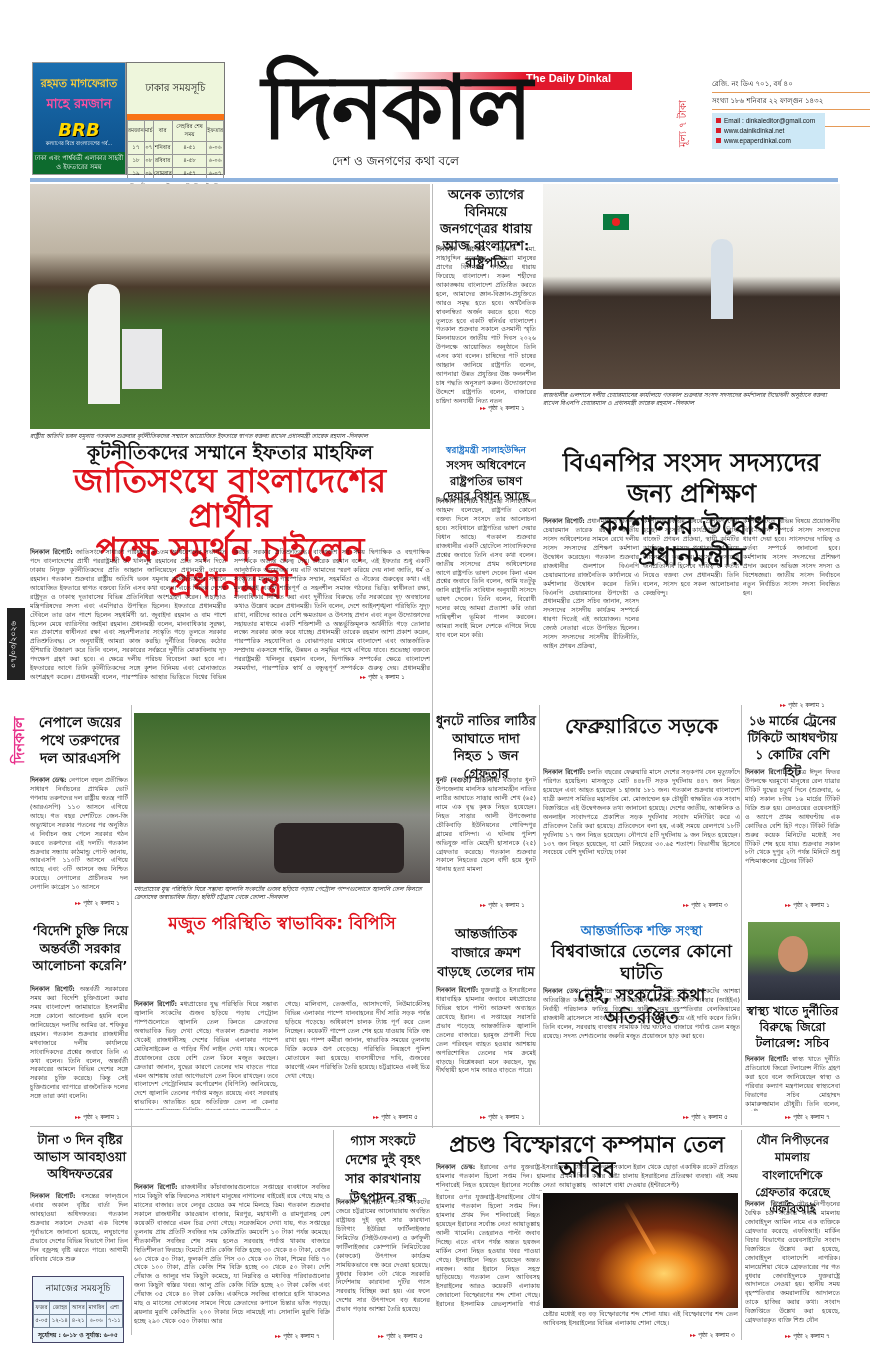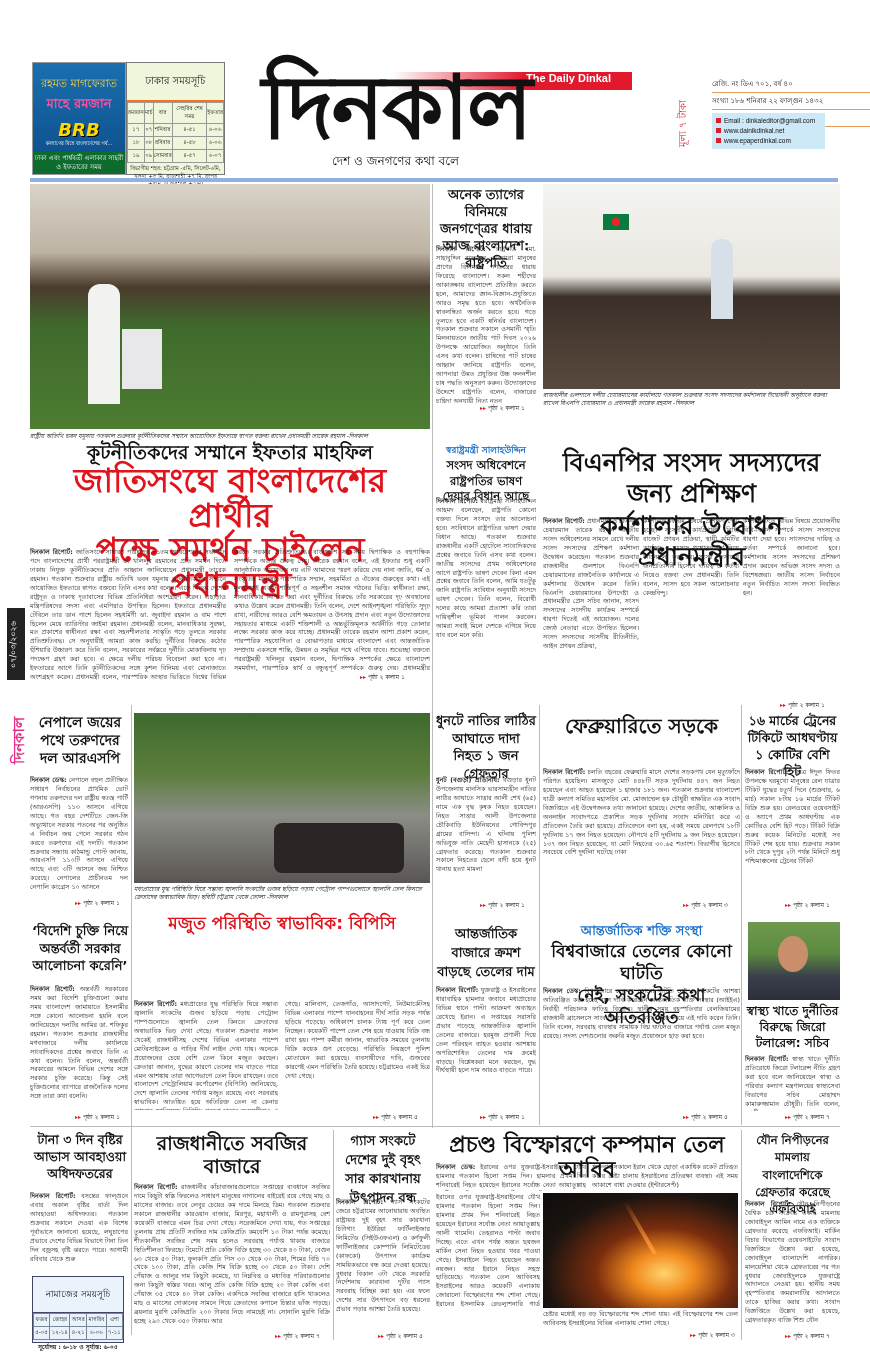--- a/index.html
+++ b/index.html
@@ -1,25 +1,25 @@
 <!DOCTYPE html>
 <html><head>
 <meta charset="utf-8">
 <style>
 *{box-sizing:border-box;margin:0;padding:0}
 body{width:870px;height:1368px;background:#fff;font-family:"DejaVu Sans",sans-serif;color:#111;position:relative;overflow:hidden}
 .abs{position:absolute}
 .ad{left:32px;top:62px;width:94px;height:113px;background:linear-gradient(#1a6fb0,#0c4c86);border:1px solid #999;overflow:hidden}
-.ad .t1{color:#ffcf3a;font-size:11px;text-align:center;margin-top:12px;font-weight:normal}
+.ad .t1{color:#ffcf3a;font-size:11px;text-align:center;margin-top:12px;font-weight:bold}
 .ad .t2{color:#ff4fa0;font-size:13px;text-align:center;font-weight:bold}
 .ad .brand{color:#ffd800;font-size:18px;font-weight:bold;font-style:italic;text-align:center;margin-top:4px;text-shadow:1px 1px 0 #000}
 .ad .tag{color:#fff;font-size:5px;text-align:center}
 .ad .foot{position:absolute;bottom:0;left:0;right:0;background:#0d6b2e;color:#fff;font-size:6.5px;text-align:center;padding:2px 1px;line-height:1.4}
 .ttable{left:126px;top:62px;width:99px;height:113px;background:#eef6dc;border:1px solid #777;font-size:6px}
-.ttable .h{font-size:10px;text-align:center;border-bottom:2px solid #f97316;padding:10px 0}
+.ttable .h{font-size:10px;text-align:center;border-bottom:6px solid #f97316;padding:17px 0}
 .ttable table{width:100%;border-collapse:collapse}
 .ttable td{border:1px solid #999;text-align:center;font-size:5.5px;padding:2px 0}
 .ttable .note{font-size:5.5px;padding:2px;line-height:1.4;text-align:center}
 .logo{left:262px;top:60px;width:370px;height:108px}
 .logo .en{position:absolute;right:0;top:12px;width:240px;height:18px;background:linear-gradient(90deg,rgba(230,20,40,0),#e2182d 55%);color:#fff;font-weight:bold;font-size:11px;text-align:right;padding-right:21px;font-family:"Liberation Sans",sans-serif}
 .logo .bn{position:absolute;left:0;top:4px;font-size:88px;font-weight:bold;line-height:1;letter-spacing:-2px;font-family:"DejaVu Sans",sans-serif}
 .price{left:675px;top:78px;width:20px;height:90px;color:#d81e2a;font-size:10px;writing-mode:vertical-rl;transform:rotate(180deg);text-align:center}
 .meta{left:712px;top:76px;width:160px;font-size:7px}
 .meta div{border-bottom:1px solid #e59a57;padding:2px 0}
 .contact{left:712px;top:113px;width:113px;background:#cde8f6;font-size:6.5px;font-family:"Liberation Sans",sans-serif;padding:3px 4px;line-height:1.55}
@@ -31,21 +31,21 @@
 .body b{font-weight:bold}
 .jump{color:#111;font-size:6px;float:right}
 .jump .arr{color:#d81e2a}
 .hl{font-weight:bold;text-align:center;line-height:1.15}
 .red{color:#e0141d}
 .blue{color:#1e73c8}
 .vl{width:1px;background:#bbb}
 .date-tab{left:7px;top:608px;width:18px;height:72px;background:#222;color:#fff;font-size:8px;writing-mode:vertical-rl;transform:rotate(180deg);text-align:center}
 .pink{color:#e8308a}
 .prayer{left:32px;top:1276px;width:92px;height:67px;background:#eaf3fb;border:1px solid #446;font-size:6px}
-.prayer .h{font-size:9px;text-align:center;padding:10px 0;border-bottom:1px solid #446}
+.prayer .h{font-size:9px;text-align:center;padding:4px 0;border-bottom:1px solid #446}
 .prayer table{width:100%;border-collapse:collapse}
 .prayer td{border:1px solid #789;text-align:center;font-size:5.5px;padding:2px 0}
 .prayer .sun{font-size:6px;text-align:center;padding:2px 0;font-weight:bold}
 </style>
 </head>
 <body>
 
 <div class="abs ad">
   <div class="t1">রহমত মাগফেরাত</div>
   <div class="t2">মাহে রমজান</div>
@@ -227,21 +227,20 @@
       <td>৪-২১</td>
       <td>৬-০৬</td>
       <td>৭-১১</td>
     </tr>
   </tbody>
     </table>
   <div class="sun">সূর্যোদয় : ৬-১৮ ও সূর্যাস্ত: ৬-০৫</div>
 </div>
 
 <div class="abs hl" style="left:134px;top:1132px;width:196px;font-size:19px;line-height:1.2">
-  <div>রাজধানীতে সবজির বাজারে</div>
 </div>
 <div class="abs body" style="left:134px;top:1183px;width:196px;height:150px;overflow:hidden"><b>দিনকাল রিপোর্ট:</b> <span>রাজধানীর কাঁচাবাজারগুলোতে সপ্তাহের ব্যবধানে সবজির দামে কিছুটা স্বস্তি ফিরলেও সাধারণ মানুষের নাগালের বাইরেই রয়ে গেছে মাছ ও মাংসের বাজার। তবে লেবুর চেয়েও কম দামে মিলছে ডিম। গতকাল শুক্রবার সকালে রাজধানীর কারওয়ান বাজার, মিরপুর, মহাখালী ও রামপুরাসহ বেশ কয়েকটি বাজারে এমন চিত্র দেখা গেছে। সরেজমিনে দেখা যায়, গত সপ্তাহের তুলনায় প্রায় প্রতিটি সবজির দাম কেজিপ্রতি কমবেশি ১০ টাকা পর্যন্ত কমেছে। শীতকালীন সবজির শেষ সময় হলেও সরবরাহ পর্যাপ্ত থাকায় বাজারে স্থিতিশীলতা ফিরছে। টমেটো প্রতি কেজি বিক্রি হচ্ছে ৩০ থেকে ৪০ টাকা, বেগুন ৬০ থেকে ৫০ টাকা, ফুলকপি প্রতি পিস ৩০ থেকে ৩০ টাকা, শিমের বিচি ৭০ থেকে ১০০ টাকা, প্রতি কেজি শিম বিক্রি হচ্ছে ৩০ থেকে ৫০ টাকা। দেশি পেঁয়াজ ও আলুর দাম কিছুটা কমেছে, যা নিম্নবিত্ত ও মধ্যবিত্ত পরিবারগুলোর জন্য কিছুটা স্বস্তির খবর। আলু প্রতি কেজি বিক্রি হচ্ছে ২০ টাকা কেজি এবং পেঁয়াজ ৩৫ থেকে ৪০ টাকা কেজি। একদিকে সবজির বাজারে হাসি থাকলেও মাছ ও মাংসের দোকানের সামনে গিয়ে ক্রেতাদের কপালে চিন্তার ভাঁজ পড়ছে। ব্রয়লার মুরগি কেজিপ্রতি ২০০ টাকার নিচে নামছেই না। সোনালি মুরগি বিক্রি হচ্ছে ২৯০ থেকে ৩৫০ টাকায়। আর</span></div>
 <div class="abs jump" style="left:275px;top:1331px"><span class="arr">▸▸</span> <span>পৃষ্ঠা ২ কলাম ৭</span></div>
 
 <div class="abs hl" style="left:336px;top:1132px;width:94px;font-size:13px;line-height:1.45">গ্যাস সংকটে দেশের দুই বৃহৎ সার কারখানায় উৎপাদন বন্ধ</div>
 <div class="abs body" style="left:336px;top:1198px;width:94px;height:133px;overflow:hidden"><b>দিনকাল রিপোর্ট:</b> <span>গ্যাস সংকটের জেরে চট্টগ্রামের আনোয়ারায় অবস্থিত রাষ্ট্রায়ত্ত দুই বৃহৎ সার কারখানা চিটাগাং ইউরিয়া ফার্টিলাইজার লিমিটেড (সিইউএফএল) ও কর্ণফুলী ফার্টিলাইজার কোম্পানি লিমিটেডের (কাফকো) উৎপাদন কার্যক্রম সাময়িকভাবে বন্ধ করে দেওয়া হয়েছে। বুধবার বিকাল ৩টা থেকে সরকারি নির্দেশনায় কারখানা দুটির গ্যাস সরবরাহ বিচ্ছিন্ন করা হয়। এর ফলে দেশের সার উৎপাদনে বড় ধরনের প্রভাব পড়ার আশঙ্কা তৈরি হয়েছে।</span></div>
 <div class="abs jump" style="left:378px;top:1331px"><span class="arr">▸▸</span> <span>পৃষ্ঠা ২ কলাম ৫</span></div>
 
 <div class="abs hl" style="left:436px;top:1132px;width:302px;font-size:22px">প্রচণ্ড বিস্ফোরণে কম্পমান তেল আবিব</div>
 <div class="abs body" style="left:436px;top:1163px;width:150px;height:28px;overflow:hidden"><b>দিনকাল ডেস্ক:</b> <span>ইরানের ওপর যুক্তরাষ্ট্র-ইসরাইলের যৌথ হামলার গতকাল ছিলো সপ্তম দিন। হামলার প্রথম দিন শনিবারেই নিহত হয়েছেন ইরানের সর্বোচ্চ নেতা আয়াতুল্লাহ আলী খামেনি। তেহরানও পাল্টা জবাব দিচ্ছে। এতে এখন পর্যন্ত অন্তত ছয়জন মার্কিন সেনা নিহত হওয়ার খবর পাওয়া গেছে। ইসরাইলে নিহত হয়েছেন অন্তত নয়জন। আর ইরানে নিহত সহস্র ছাড়িয়েছে। গতকাল তেল আবিবসহ ইসরাইলের আরও কয়েকটি এলাকায় জোরালো বিস্ফোরণের শব্দ শোনা গেছে। ইরানের ইসলামিক রেভল্যুশনারি গার্ড কর্পস (আইআরজিসি) বলেছে, শুক্রবার তাদের ‘অপারেশন ট্রু প্রমিস ৪’এর ২১তম ধাপের অংশ হিসেবে তেল আবিবের দিকে ক্ষেপণাস্ত্র নিক্ষেপ করা হয়েছে। এক প্রতিবেদনে ব্রিটিশ সংবাদ সংস্থা রয়টার্স বলেছে,</span></div>

